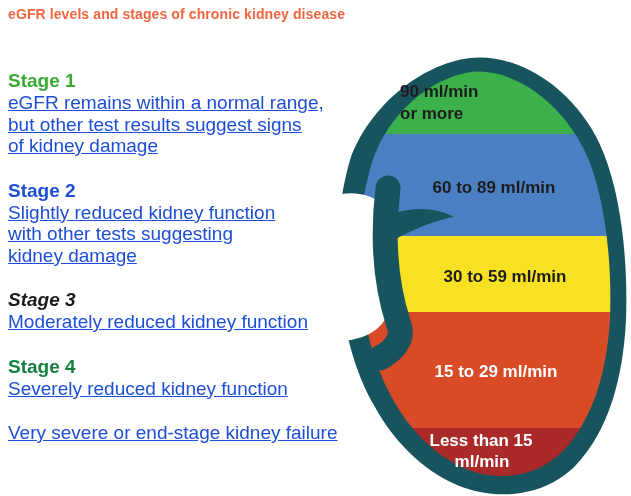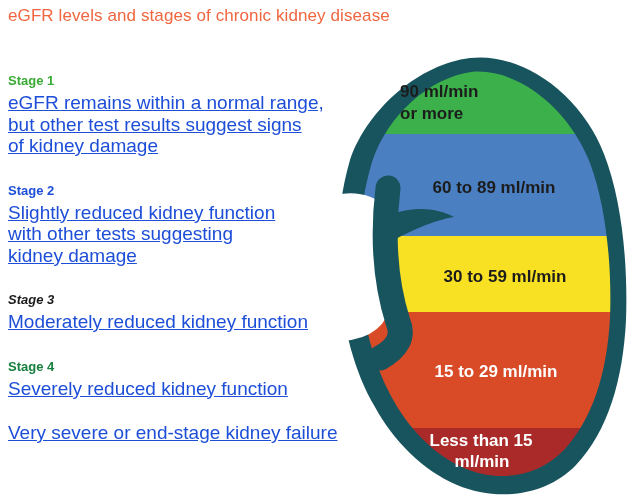--- a/index.html
+++ b/index.html
@@ -5,28 +5,28 @@
   html, body { margin: 0; padding: 0; }
   body {
     width: 631px; height: 496px;
     background: #ffffff;
     font-family: "Liberation Sans", sans-serif;
     position: relative;
     overflow: hidden;
   }
   .title {
     position: absolute; left: 8px; top: 6px;
-    font-size: 17px; font-weight: 400; letter-spacing: 0.1px;
+    font-size: 14px; font-weight: 700; letter-spacing: 0.1px;
   }
   .stages {
     position: absolute; left: 8px; top: 70px; width: 330px;
     display: flex; flex-direction: column; gap: 23px;
   }
   .stage-heading {
-    font-size: 13px; font-weight: 700; line-height: 22px;
+    font-size: 19px; font-weight: 700; line-height: 22px;
   }
   .stage-desc {
     font-size: 19px; line-height: 21.5px;
     color: #1d4ed8;
     white-space: pre-line;
     text-decoration: underline;
   }
   .kidney-wrap {
     position: absolute; left: 330px; top: 50px;
     width: 301px; height: 446px;

